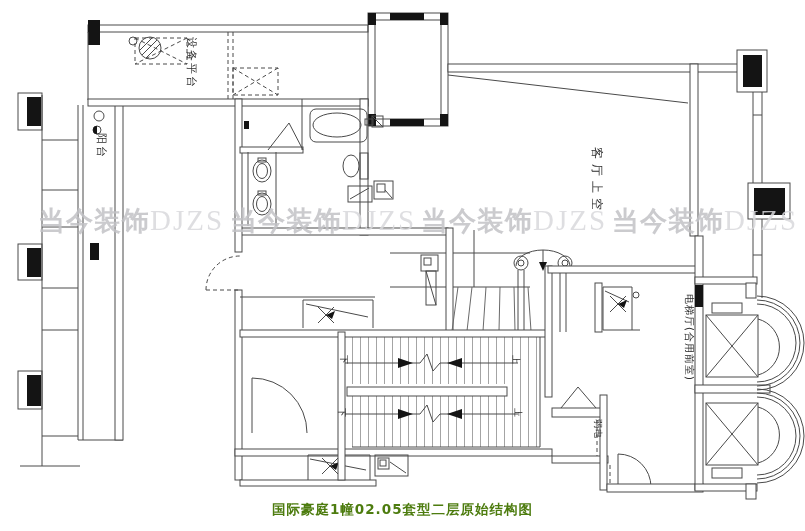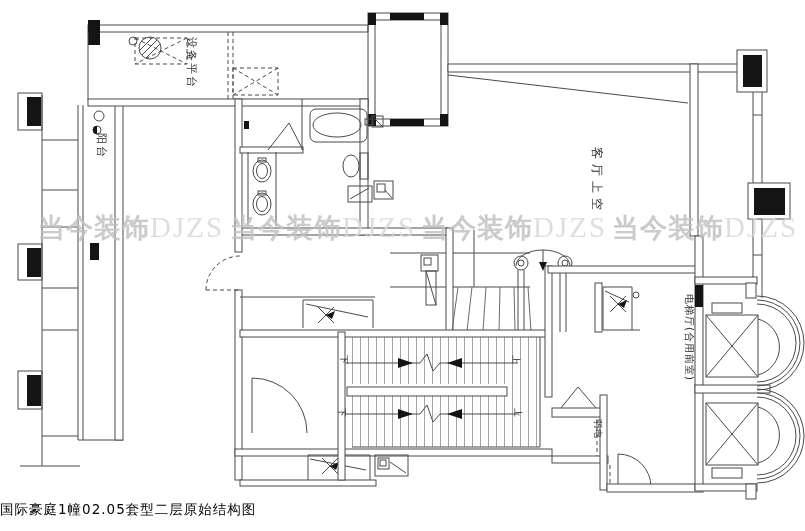--- a/index.html
+++ b/index.html
@@ -7,25 +7,25 @@
          font-family:"DejaVu Sans",sans-serif;color:#1a1a1a;}
   #plan-svg{position:absolute;left:0;top:0;}
   #plan-svg *{fill:none;stroke:#4a4a4a;stroke-width:1;stroke-linecap:butt;}
   #plan-svg .blk{fill:#141414;stroke:none;}
   #plan-svg .wht{fill:#ffffff;}
   #plan-svg .dash{stroke-dasharray:4 3;}
   #plan-svg .thin{stroke:#6a6a6a;}
   #plan-svg .tr{fill:url(#tr);stroke:none;}
   .lbl{position:absolute;color:#2a2a2a;white-space:nowrap;line-height:1;}
   .vlabel{transform:rotate(90deg);transform-origin:0 0;}
-  .wm{position:absolute;top:210px;white-space:nowrap;opacity:.85;pointer-events:none;}
+  .wm{position:absolute;top:203px;white-space:nowrap;opacity:.85;pointer-events:none;}
   .wm .cn{font-size:27px;font-weight:bold;color:#c2c2c6;letter-spacing:1px;}
   .wm .en{font-size:29px;font-family:"Liberation Serif",serif;color:#d9d9dc;letter-spacing:2px;}
-  .title{position:absolute;left:0;right:0;top:501px;
-         font-size:13.5px;font-weight:normal;letter-spacing:1px;color:#000000;}
+  .title{position:absolute;left:0;right:0;top:501px;text-align:center;
+         font-size:13.5px;font-weight:bold;letter-spacing:1px;color:#4d7c0f;}
 </style>
 </head>
 <body>
 
 <div class="stage">
 
   <svg id="plan-svg" width="805" height="531" viewBox="0 0 805 531">
     <defs>
       <pattern id="tr" width="8" height="12" patternUnits="userSpaceOnUse">
         <path d="M0,0 V12" stroke="#5a5a5a" stroke-width="1"></path>

